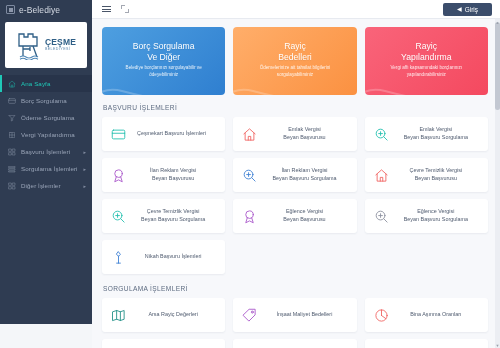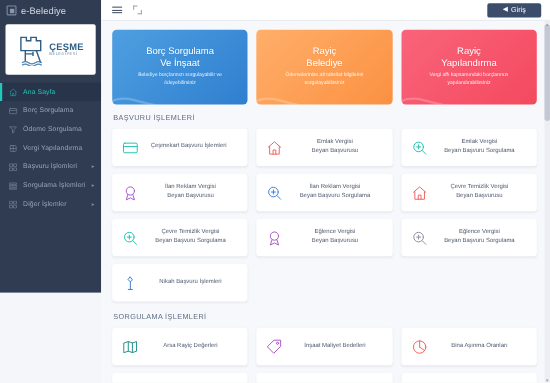--- a/index.html
+++ b/index.html
@@ -6,21 +6,21 @@
   html, body {
     width: 500px; height: 348px;
     overflow: hidden;
     font-family: "Liberation Sans", sans-serif;
     background: #f4f6f9;
   }
   .app { display: flex; width: 500px; height: 348px; position: relative; }
 
   
   .sidebar {
-    width: 92px; height: 266px;
+    width: 92px; height: 324px;
     background: #2f3c52;
     flex: 0 0 92px;
     display: flex; flex-direction: column;
     overflow: hidden;
   }
   .brand {
     height: 19px;
     display: flex; align-items: center; gap: 4px;
     padding: 0 6px;
     background: #2f3c52;
@@ -344,32 +344,32 @@
     <div class="content">
       <div class="hero-row" id="hero-row">
           <div class="hero hero-blue">
             <div class="hero-deco">
               <svg viewBox="0 0 78 58" width="78" height="58">
                 <path d="M-6 46q18-22 40-16t48 10" fill="none" stroke="#ffffff" stroke-width="2" opacity=".45"></path>
                 <path d="M-6 54q20-20 42-14t46 8" fill="none" stroke="#ffffff" stroke-width="2" opacity=".35"></path>
                 <path d="M10 58q6-16 20-20" fill="none" stroke="#ffffff" stroke-width="2" opacity=".4"></path>
               </svg>
             </div>
-            <div class="hero-title"><span>Borç Sorgulama</span><br><span>Ve İnşaat</span></div>
+            <div class="hero-title"><span>Borç Sorgulama</span><br><span>Ve Diğer</span></div>
             <div class="hero-sub">Belediye borçlarınızı sorgulayabilir ve ödeyebilirsiniz</div>
           </div>
           <div class="hero hero-orange">
             <div class="hero-deco">
               <svg viewBox="0 0 78 58" width="78" height="58">
                 <path d="M-6 46q18-22 40-16t48 10" fill="none" stroke="#ffffff" stroke-width="2" opacity=".45"></path>
                 <path d="M-6 54q20-20 42-14t46 8" fill="none" stroke="#ffffff" stroke-width="2" opacity=".35"></path>
                 <path d="M10 58q6-16 20-20" fill="none" stroke="#ffffff" stroke-width="2" opacity=".4"></path>
               </svg>
             </div>
-            <div class="hero-title"><span>Rayiç</span><br><span>Belediye</span></div>
+            <div class="hero-title"><span>Rayiç</span><br><span>Bedelleri</span></div>
             <div class="hero-sub">Ödemelerinize ait tahsilat bilgilerini sorgulayabilirsiniz</div>
           </div>
           <div class="hero hero-red">
             <div class="hero-deco">
               <svg viewBox="0 0 78 58" width="78" height="58">
                 <path d="M-6 46q18-22 40-16t48 10" fill="none" stroke="#ffffff" stroke-width="2" opacity=".45"></path>
                 <path d="M-6 54q20-20 42-14t46 8" fill="none" stroke="#ffffff" stroke-width="2" opacity=".35"></path>
                 <path d="M10 58q6-16 20-20" fill="none" stroke="#ffffff" stroke-width="2" opacity=".4"></path>
               </svg>
             </div>

